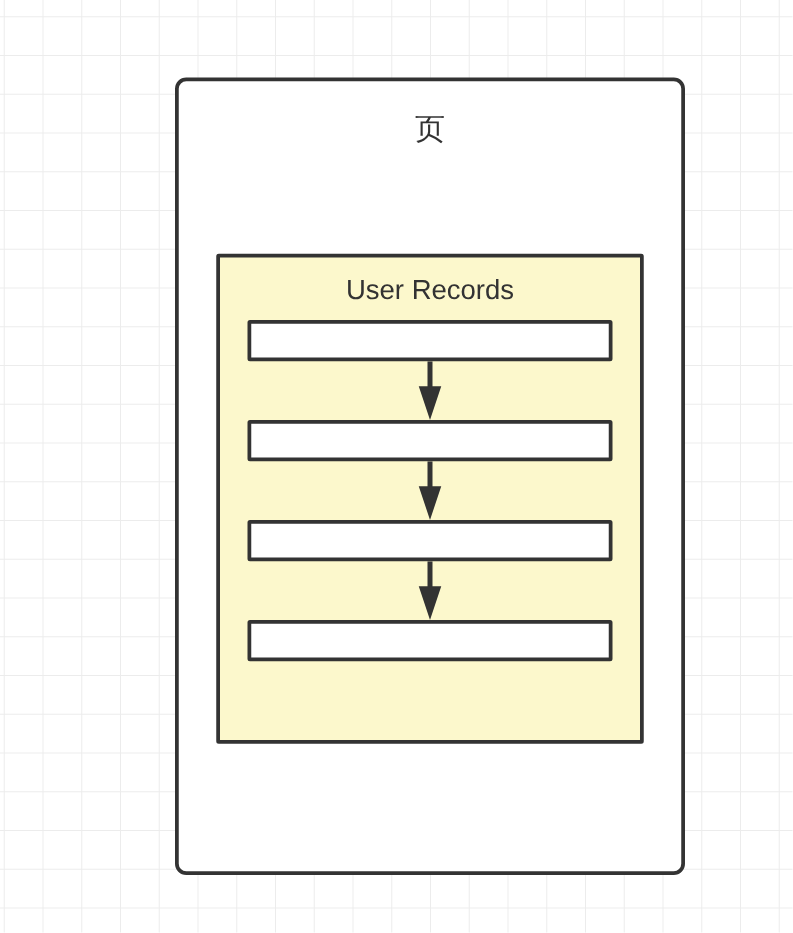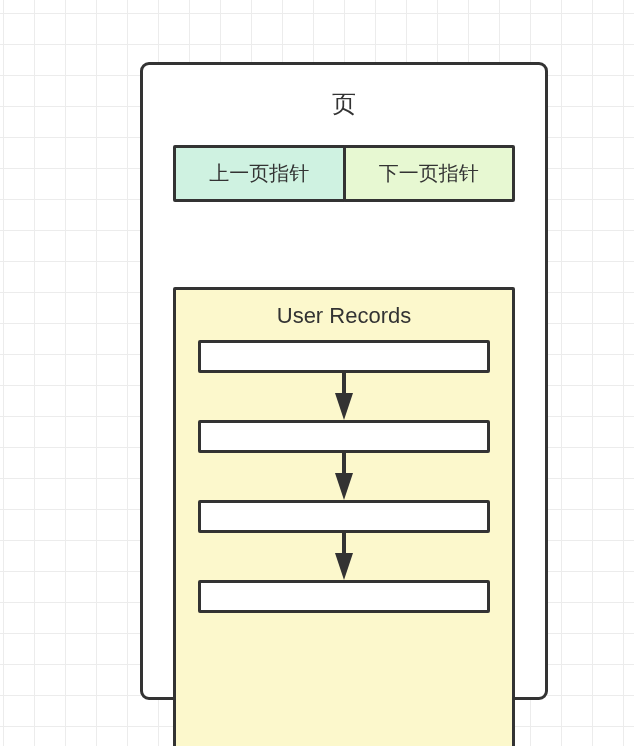--- a/index.html
+++ b/index.html
@@ -55,21 +55,21 @@
     display: flex;
     align-items: center;
     justify-content: center;
     font-size: 20px;
     color: var(--text);
   }
   .pointer-cell.prev { background: var(--prev-bg); }
   .pointer-cell.next { background: var(--next-bg); margin-left: -3px; }
   .records-box {
     margin: 85px 30px 0 30px;
-    height: 479px;
+    height: 392px;
     background: var(--records-bg);
     border: 3px solid var(--border);
     border-radius: 2px;
   }
   .records-title {
     padding: 13px 0 11px 0;
     text-align: center;
     font-size: 22px;
     line-height: 26px;
     color: var(--text);
@@ -88,28 +88,20 @@
     justify-content: center;
   }
   .record-arrow svg { display: block; width: 24px; height: 47px; }
 </style>
 </head>
 <body>
 
 <div class="page-box">
   <div class="page-title">页</div>
 
-  <div class="pointer-row">
-    <div class="pointer-cell prev">
-      <span>上一页指针</span>
-    </div>
-    <div class="pointer-cell next">
-      <span>下一页指针</span>
-    </div>
-  </div>
 
   <div class="records-box">
     <div class="records-title">User Records</div>
     <div class="record-list">
         <div class="record-row"></div>
         <div class="record-arrow">
           <svg viewBox="0 0 24 47" xmlns="http://www.w3.org/2000/svg">
             <rect x="10" y="0" width="4" height="24" fill="#333333"></rect>
             <polygon points="3,20 21,20 12,47" fill="#333333"></polygon>
           </svg>

